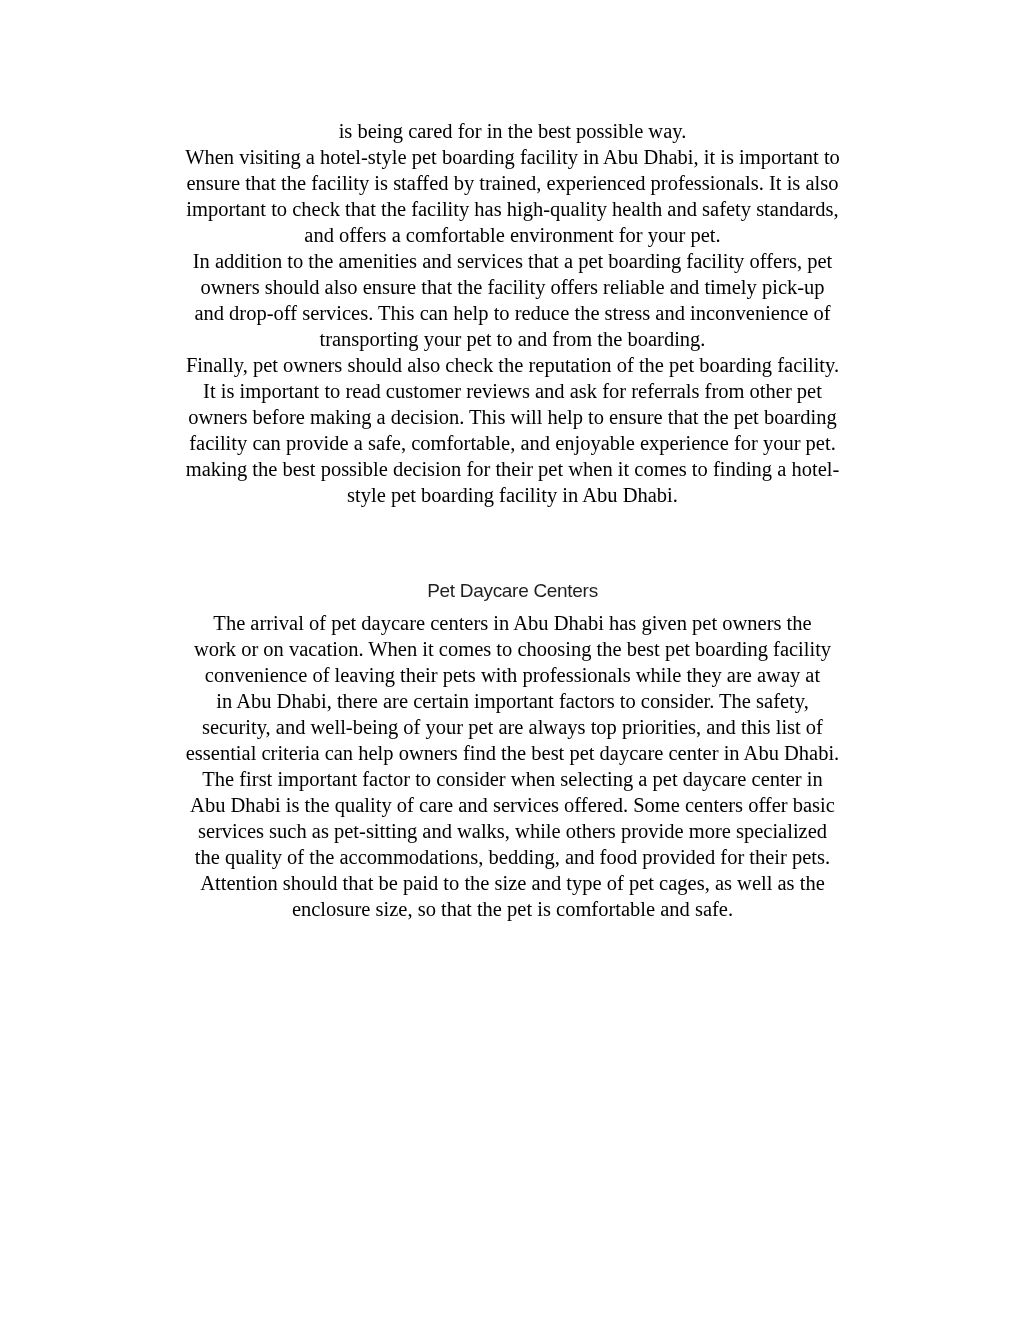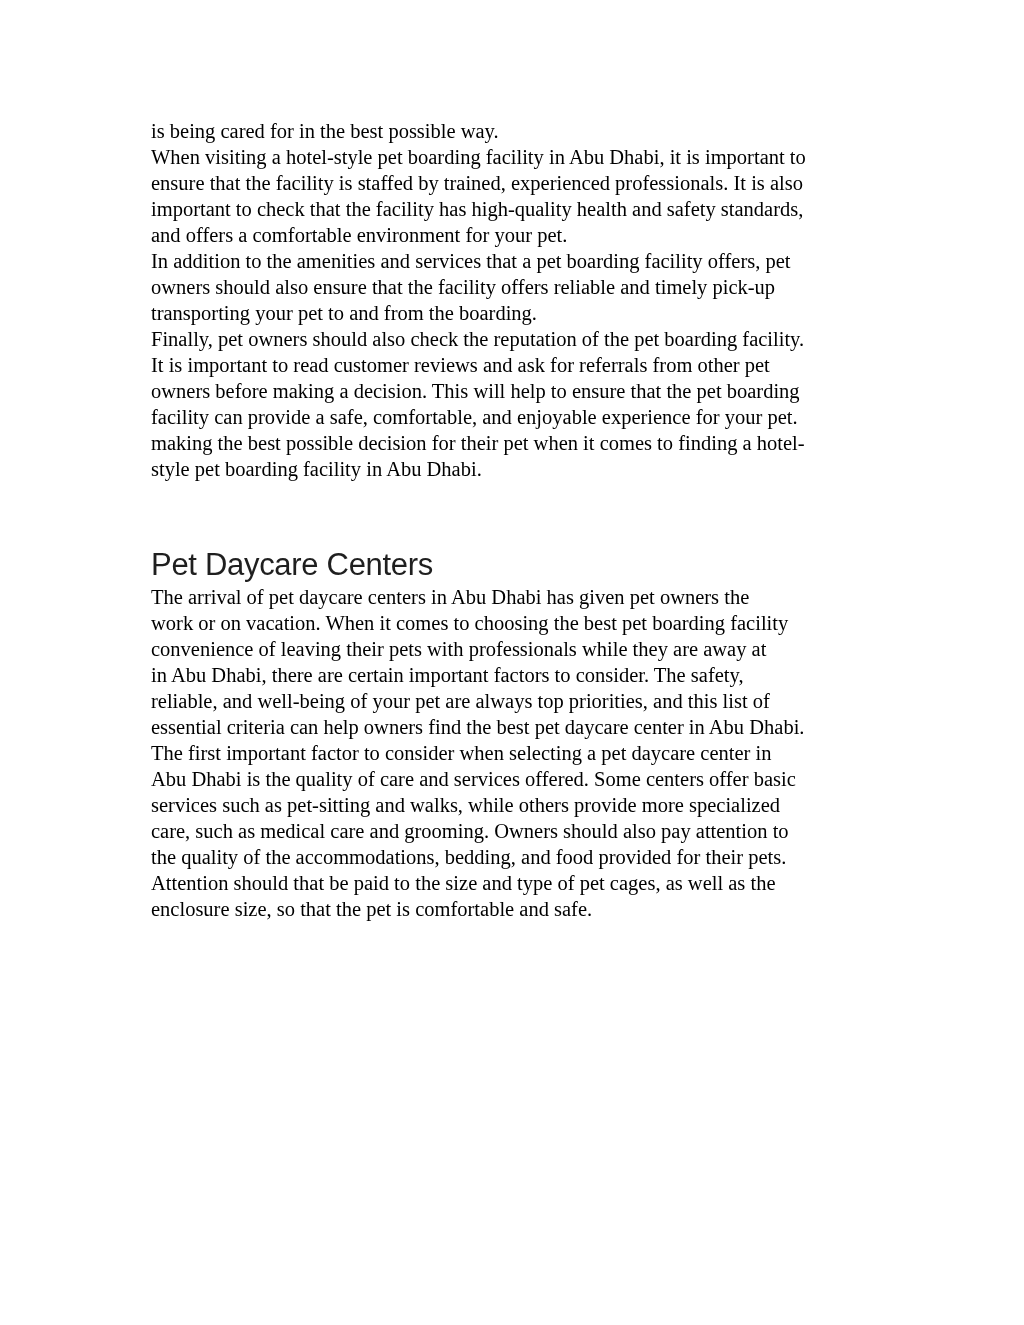--- a/index.html
+++ b/index.html
@@ -8,41 +8,42 @@
     background: #ffffff;
   }
   .page {
     position: relative;
     width: 1024px;
     height: 1325px;
     background: #ffffff;
     overflow: hidden;
     font-family: "Liberation Serif", serif;
     color: #000000;
+    text-align: center;
   }
   .content {
     padding: 118px 150px 0 151px;
   }
   p.body {
     margin: 0;
     font-size: 20.5px;
     line-height: 26px;
     color: #000000;
   }
   p.body .line {
     display: block;
     white-space: nowrap;
   }
   .gap-normal { margin-top: 26px; }
   .gap-large  { margin-top: 51px; }
   h1.doc-heading {
     margin: 64px 0 0 0;
     font-family: "Liberation Sans", "DejaVu Sans", sans-serif;
     font-weight: 300;
-    font-size: 31px;
+    font-size: 19px;
     line-height: 38px;
     letter-spacing: -0.3px;
     color: #1f1f1f;
   }
   .gap-after-heading { margin-top: 49px; }
 </style>
 </head>
 <body>
 
 <div class="page">
@@ -55,20 +56,21 @@
     <p class="body gap-large">
       <span class="line">When visiting a hotel-style pet boarding facility in Abu Dhabi, it is important to</span>
       <span class="line">ensure that the facility is staffed by trained, experienced professionals. It is also</span>
       <span class="line">important to check that the facility has high-quality health and safety standards,</span>
       <span class="line">and offers a comfortable environment for your pet.</span>
     </p>
 
     <p class="body gap-normal">
       <span class="line">In addition to the amenities and services that a pet boarding facility offers, pet</span>
       <span class="line">owners should also ensure that the facility offers reliable and timely pick-up</span>
+      <span class="line">and drop-off services. This can help to reduce the stress and inconvenience of</span>
       <span class="line">transporting your pet to and from the boarding.</span>
     </p>
 
     <p class="body gap-normal">
       <span class="line">Finally, pet owners should also check the reputation of the pet boarding facility.</span>
       <span class="line">It is important to read customer reviews and ask for referrals from other pet</span>
       <span class="line">owners before making a decision. This will help to ensure that the pet boarding</span>
       <span class="line">facility can provide a safe, comfortable, and enjoyable experience for your pet.</span>
     </p>
 
@@ -77,28 +79,27 @@
       <span class="line">style pet boarding facility in Abu Dhabi.</span>
     </p>
 
     <h1 class="doc-heading">Pet Daycare Centers</h1>
 
     <p class="body gap-after-heading">
       <span class="line">The arrival of pet daycare centers in Abu Dhabi has given pet owners the</span>
       <span class="line">work or on vacation. When it comes to choosing the best pet boarding facility</span>
       <span class="line">convenience of leaving their pets with professionals while they are away at</span>
       <span class="line">in Abu Dhabi, there are certain important factors to consider. The safety,</span>
-      <span class="line">reliable, and well-being of your pet are always top priorities, and this list of</span>
+      <span class="line">security, and well-being of your pet are always top priorities, and this list of</span>
       <span class="line">essential criteria can help owners find the best pet daycare center in Abu Dhabi.</span>
     </p>
 
     <p class="body gap-normal">
       <span class="line">The first important factor to consider when selecting a pet daycare center in</span>
       <span class="line">Abu Dhabi is the quality of care and services offered. Some centers offer basic</span>
       <span class="line">services such as pet-sitting and walks, while others provide more specialized</span>
-      <span class="line">care, such as medical care and grooming. Owners should also pay attention to</span>
       <span class="line">the quality of the accommodations, bedding, and food provided for their pets.</span>
       <span class="line">Attention should that be paid to the size and type of pet cages, as well as the</span>
       <span class="line">enclosure size, so that the pet is comfortable and safe.</span>
     </p>
 
   </div>
 </div>
 
 </body></html>

